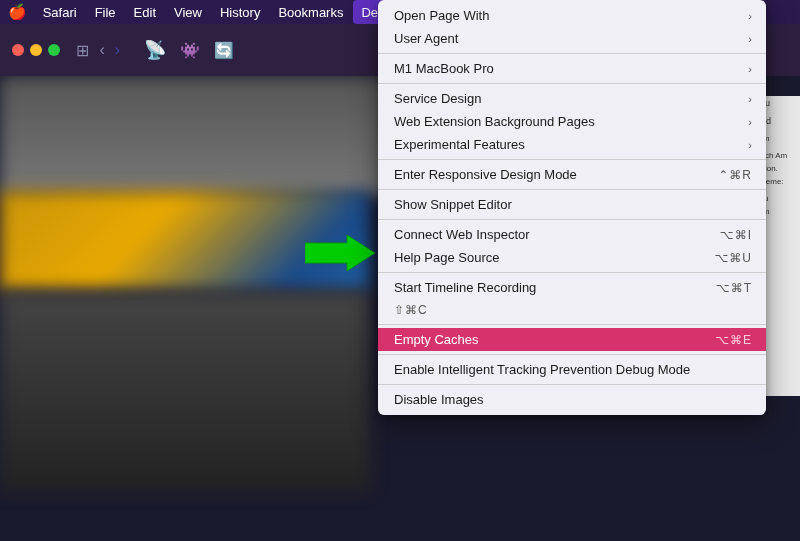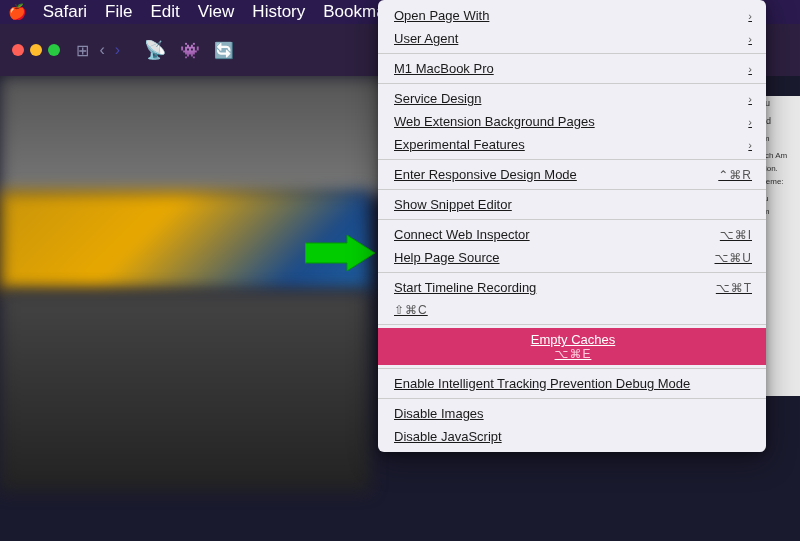--- a/index.html
+++ b/index.html
@@ -32,21 +32,21 @@
       color: #fff;
     }
     .menubar-item {
       padding: 0 8px;
       height: 24px;
       display: flex;
       align-items: center;
       border-radius: 4px;
       cursor: default;
       color: #fff;
-      font-size: 17px;
+      font-size: 13px;
     }
     .menubar-item.active {
       background: #6030c0;
       color: #fff;
     }
 
     
     .browser-content {
       position: absolute;
       top: 24px; left: 0; right: 0; bottom: 0;
@@ -136,26 +136,24 @@
 
     .menu-item {
       display: flex;
       align-items: center;
       justify-content: space-between;
       padding: 4px 14px 4px 16px;
       cursor: default;
       color: #1a1a1a;
       min-height: 22px;
       white-space: nowrap;
-      text-decoration: underline;
     }
     .menu-item.highlighted {
       background: #d6336c;
       color: #fff;
-      flex-direction: column;
     }
     .menu-item-left {
       display: flex;
       align-items: center;
       gap: 0;
     }
     .menu-separator {
       height: 1px;
       background: #ccc;
       margin: 3px 0;
@@ -327,18 +325,14 @@
     <span class="menu-item-left">Enable Intelligent Tracking Prevention Debug Mode</span>
     <span></span>
   </div>
 
   <div class="menu-separator"></div>
 
   <div class="menu-item">
     <span class="menu-item-left">Disable Images</span>
     <span></span>
   </div>
-  <div class="menu-item">
-    <span class="menu-item-left">Disable JavaScript</span>
-    <span></span>
-  </div>
 
 </div>
 
 </body></html>

